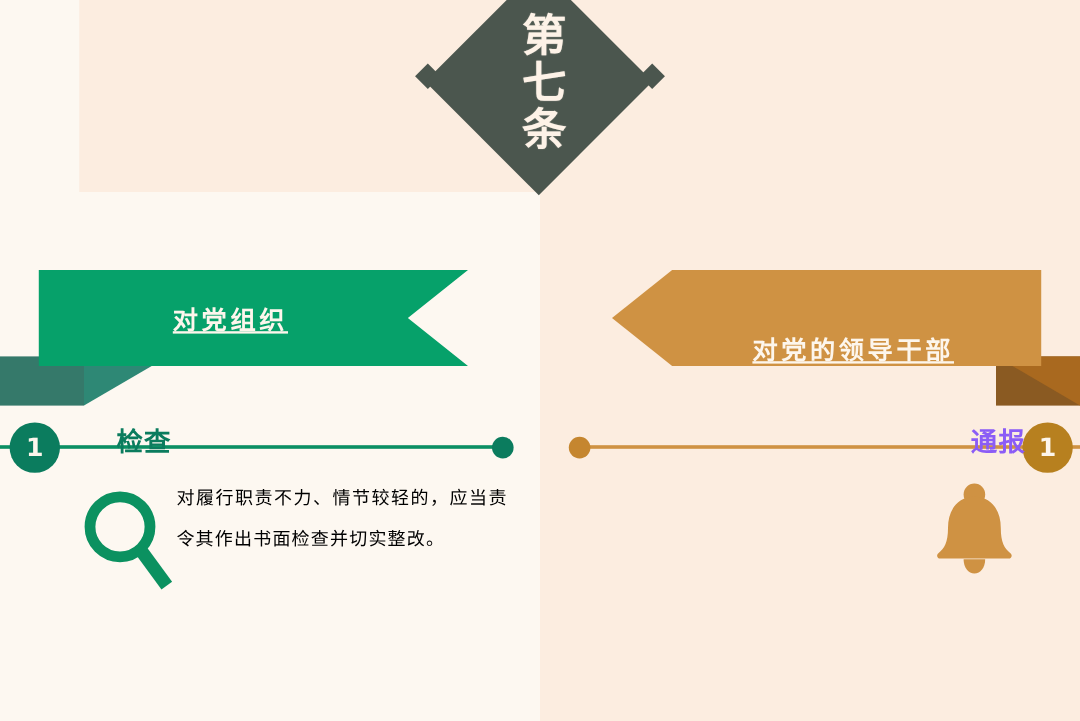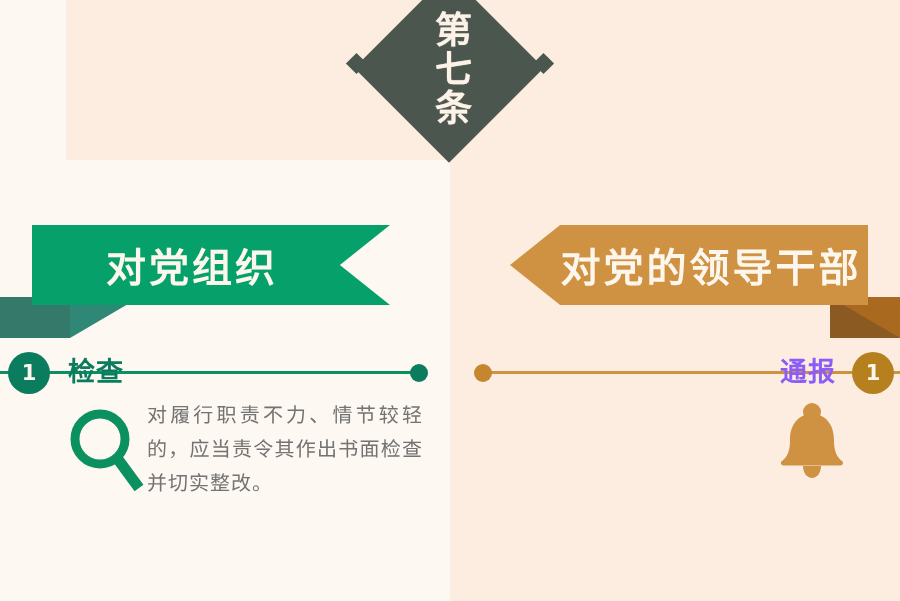--- a/index.html
+++ b/index.html
@@ -95,25 +95,26 @@
 
   
   .ribbon {
     position: absolute;
     height: 80px;
     display: flex;
     align-items: center;
   }
   .ribbon-label {
     color: #fdf6ec;
-    font-size: 40px;
+    font-size: 21px;
     font-weight: 700;
     letter-spacing: 3px;
     font-family: "DejaVu Serif", "Liberation Serif", serif;
     white-space: nowrap;
+    text-decoration: underline;
   }
 
   
   .ribbon-green {
     left: 32px; top: 225px;
     width: 358px;
     background: #06a16a;
     clip-path: polygon(0 0, 100% 0, 86% 50%, 100% 100%, 0 100%);
     justify-content: center;
     padding-right: 38px;
@@ -135,20 +136,21 @@
 
   
   .ribbon-gold {
     left: 510px; top: 225px;
     width: 358px;
     background: #cf9243;
     clip-path: polygon(14% 0, 100% 0, 100% 100%, 14% 100%, 0 50%);
     justify-content: center;
     padding-left: 44px;
     box-sizing: border-box;
+    align-items: flex-end;
   }
   .fold-gold {
     position: absolute;
     left: 830px; top: 297px;
     width: 70px; height: 41px;
     background: #8a5a22;
   }
   .fold-gold-notch {
     position: absolute;
     left: 830px; top: 297px;
@@ -186,36 +188,37 @@
     align-items: center;
     justify-content: center;
     font-family: "DejaVu Sans", "Liberation Sans", sans-serif;
   }
   .badge-green { left: 8px;   background: #0b7c5e; }
   .badge-gold  { left: 852px; background: #b7801f; }
 
   .section-heading {
     position: absolute;
     top: 350px;
-    font-size: 27px;
+    font-size: 22px;
     font-weight: 700;
     letter-spacing: 1px;
     font-family: "DejaVu Sans", "Liberation Sans", sans-serif;
+    margin-left: 29px;
   }
   .heading-green { left: 68px;  color: #0b7c5e; }
   .heading-gold  { left: 780px; color: #8b5cf6; }
 
   
   .body-text {
     position: absolute;
     top: 398px;
     font-family: "DejaVu Serif", "Liberation Serif", serif;
-    font-size: 20px;
+    font-size: 15px;
     line-height: 34px;
-    color: #737373;
+    color: #000000;
     letter-spacing: 1px;
     text-align: justify;
   }
   .body-left  { left: 147px; width: 276px; }
 
   
   .icon-magnifier {
     position: absolute;
     left: 68px; top: 405px;
     width: 80px; height: 90px;

